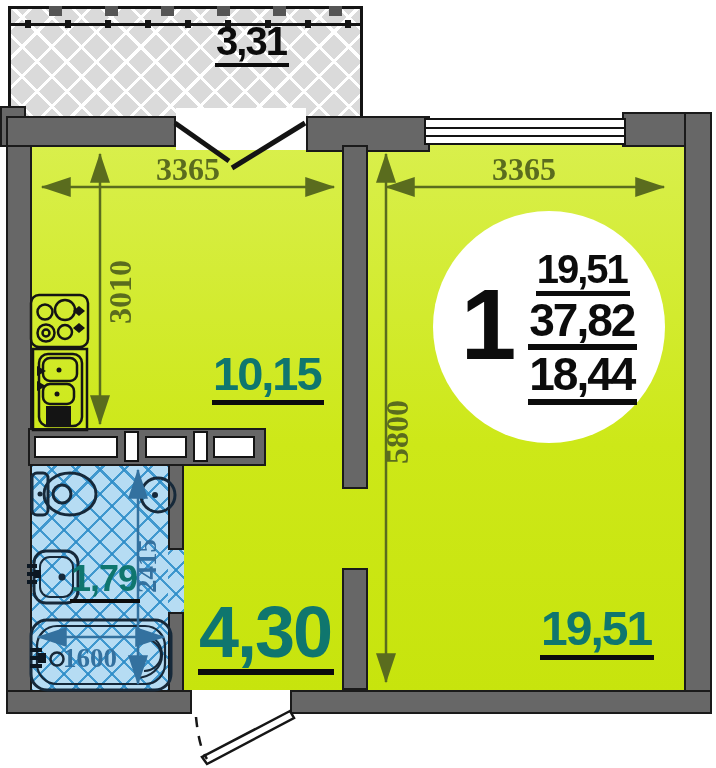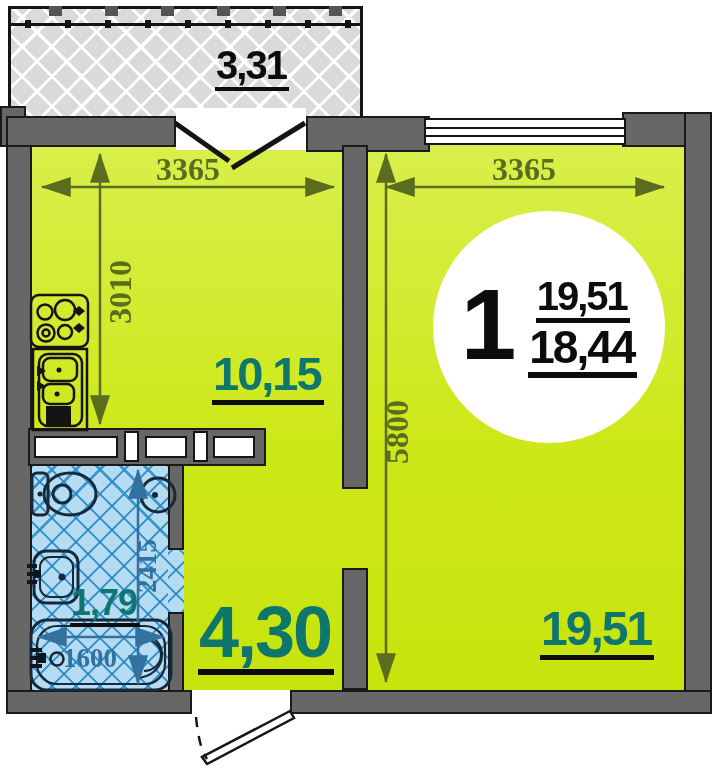--- a/index.html
+++ b/index.html
@@ -30,21 +30,21 @@
   .shaft-inset{position:absolute;background:#fff;border:2px solid #141414;box-sizing:border-box;z-index:3;}
   .window{position:absolute;left:424px;top:118px;width:202px;height:27px;background:#fff;
       border:2px solid #141414;box-sizing:border-box;z-index:3;
       background-image:linear-gradient(#141414,#141414),linear-gradient(#141414,#141414);
       background-size:100% 2px,100% 2px;background-position:0 7px,0 15px;background-repeat:no-repeat;}
   
   .overlay{position:absolute;left:0;top:0;z-index:4;}
   
   .lbl{position:absolute;z-index:5;font-weight:700;color:#0f766e;letter-spacing:-2px;line-height:.95;}
   .u{border-bottom:5px solid #0c0c0c;padding:0 3px 3px 1px;display:inline-block;}
-  .u4{border-bottom-width:4px;margin-top:24px;} .u6{border-bottom-width:6px;}
+  .u4{border-bottom-width:4px;} .u6{border-bottom-width:6px;}
   .balcony-lbls{position:absolute;left:182px;top:22px;width:140px;display:flex;flex-direction:column;
       align-items:center;gap:2px;z-index:5;}
   .balcony-lbls .lblb{font-weight:700;color:#0c0c0c;letter-spacing:-2px;line-height:.95;font-size:40px;}
   .stamp{position:absolute;left:433px;top:211px;width:232px;height:232px;border-radius:50%;
       background:#fff;z-index:5;display:flex;align-items:center;justify-content:center;gap:12px;}
   .stamp .one{font-size:100px;font-weight:700;color:#0c0c0c;line-height:1;margin-top:-6px;}
   .stamp .nums{display:flex;flex-direction:column;align-items:center;gap:3px;margin-top:2px;}
   .stamp .nums .n{font-weight:700;color:#0c0c0c;letter-spacing:-2px;line-height:.92;}
   .n-living{font-size:40px;} .n-mid{font-size:46px;} .n-total{font-size:46px;}
 </style>
@@ -188,17 +188,18 @@
     <span class="u u6">4,30</span></div>
   <div class="lbl" style="left:540px;top:606px;font-size:48px;">
     <span class="u">19,51</span></div>
   <div class="lbl" style="left:70px;top:562px;font-size:36px;letter-spacing:-1px;">
     <span class="u u4">1,79</span></div>
 
   <div class="stamp">
     <div class="one">1</div>
     <div class="nums">
       <div class="n n-living"><span class="u">19,51</span></div>
+      <div class="n n-mid"><span class="u u6">37,82</span></div>
       <div class="n n-total"><span class="u u6">18,44</span></div>
     </div>
   </div>
 
 </div>
 
 </body></html>

